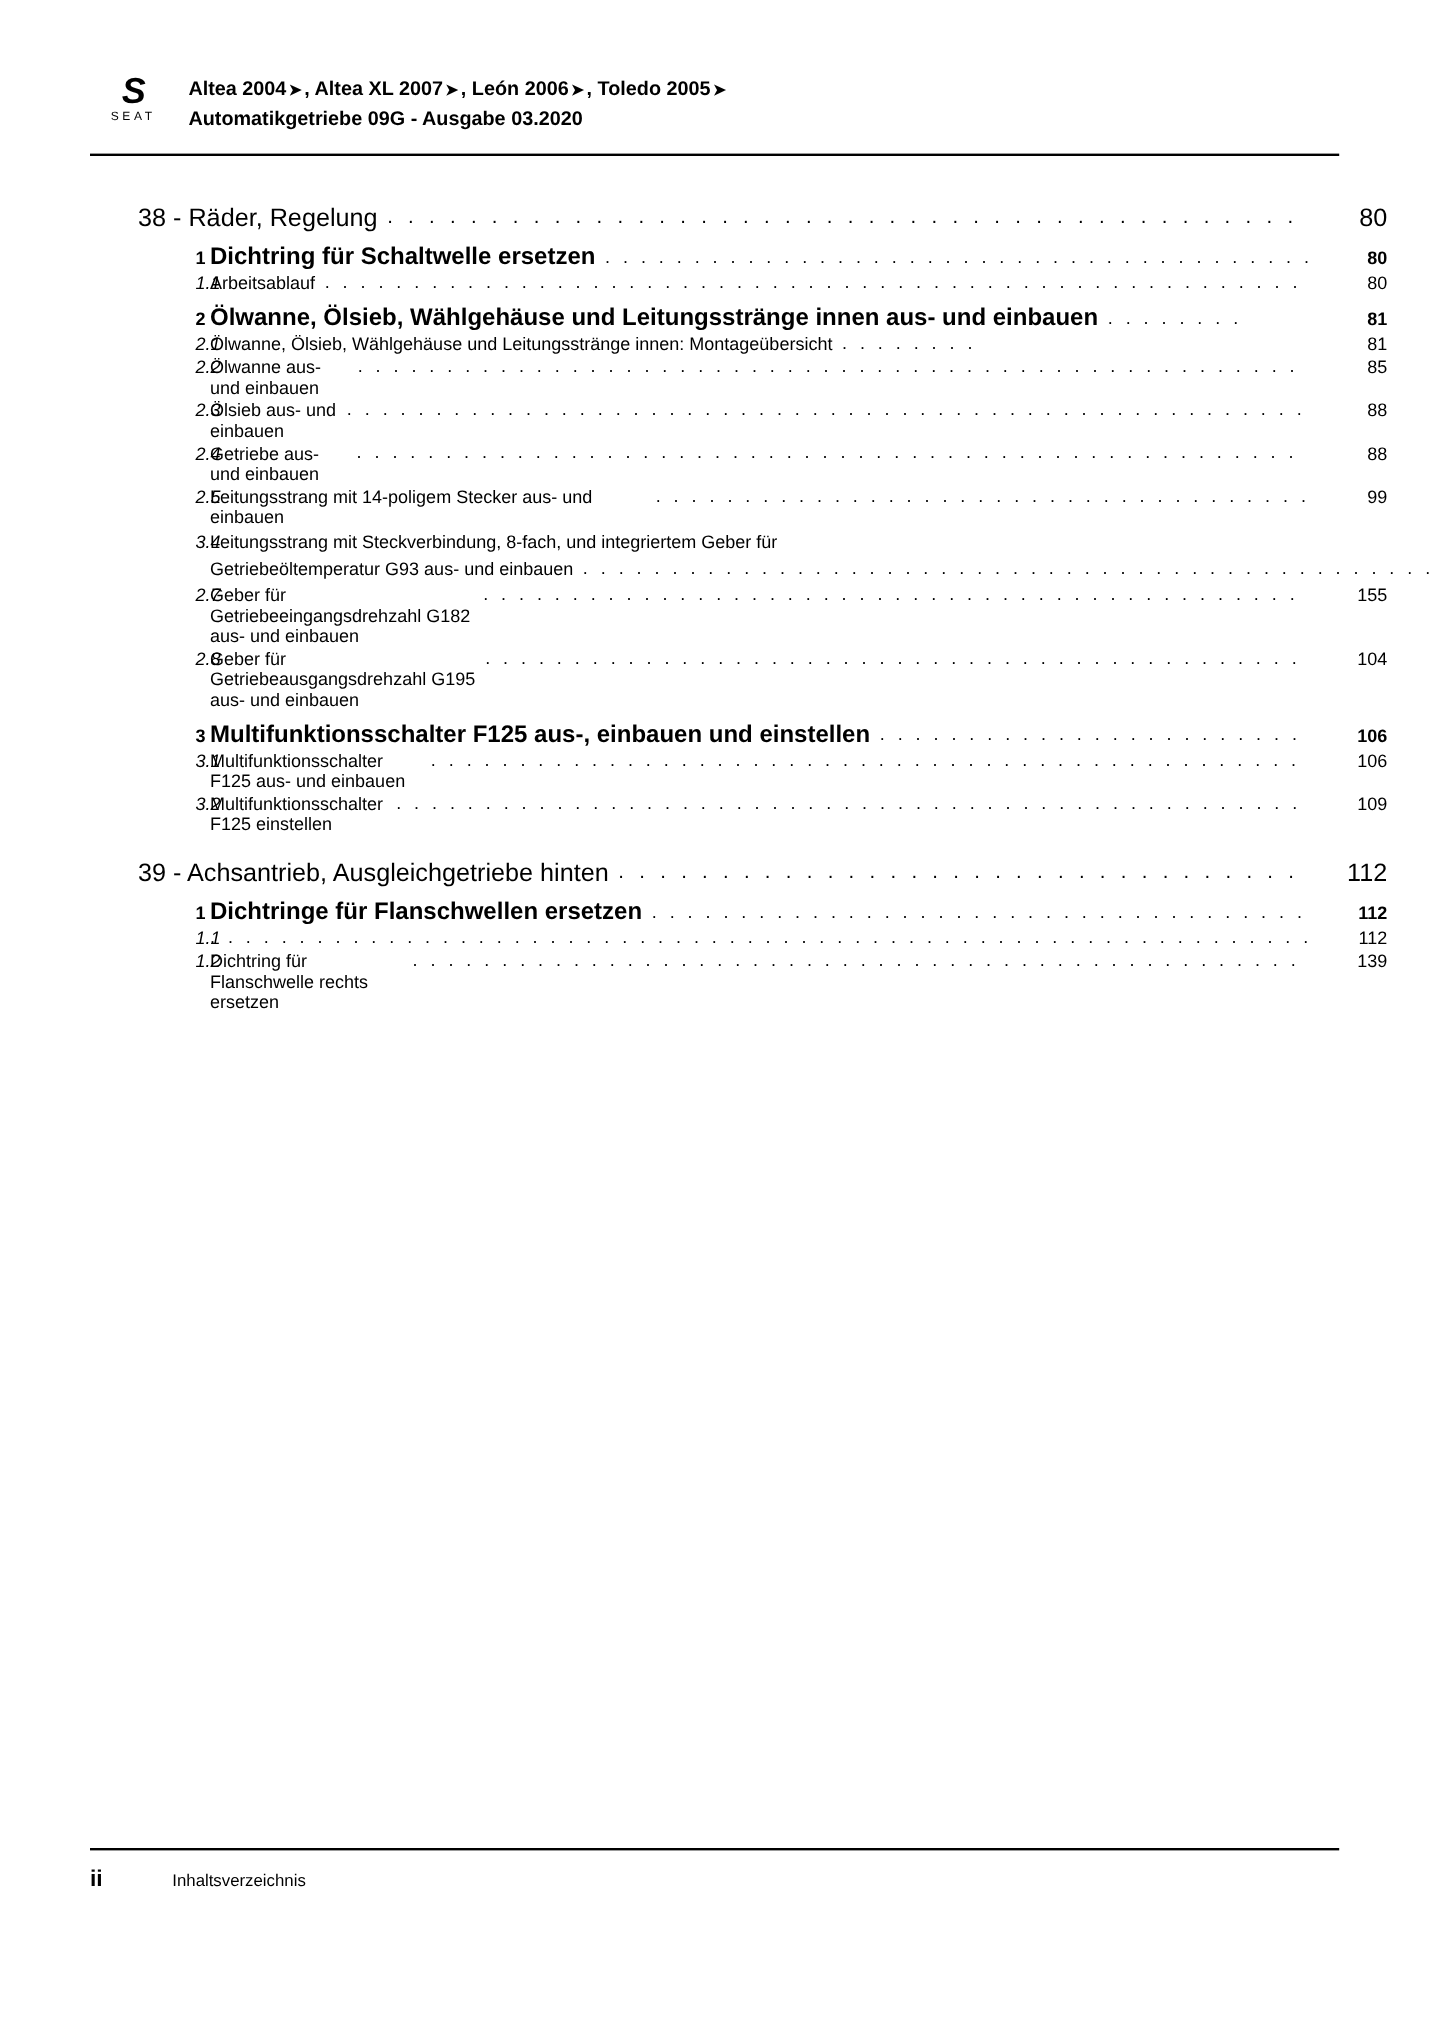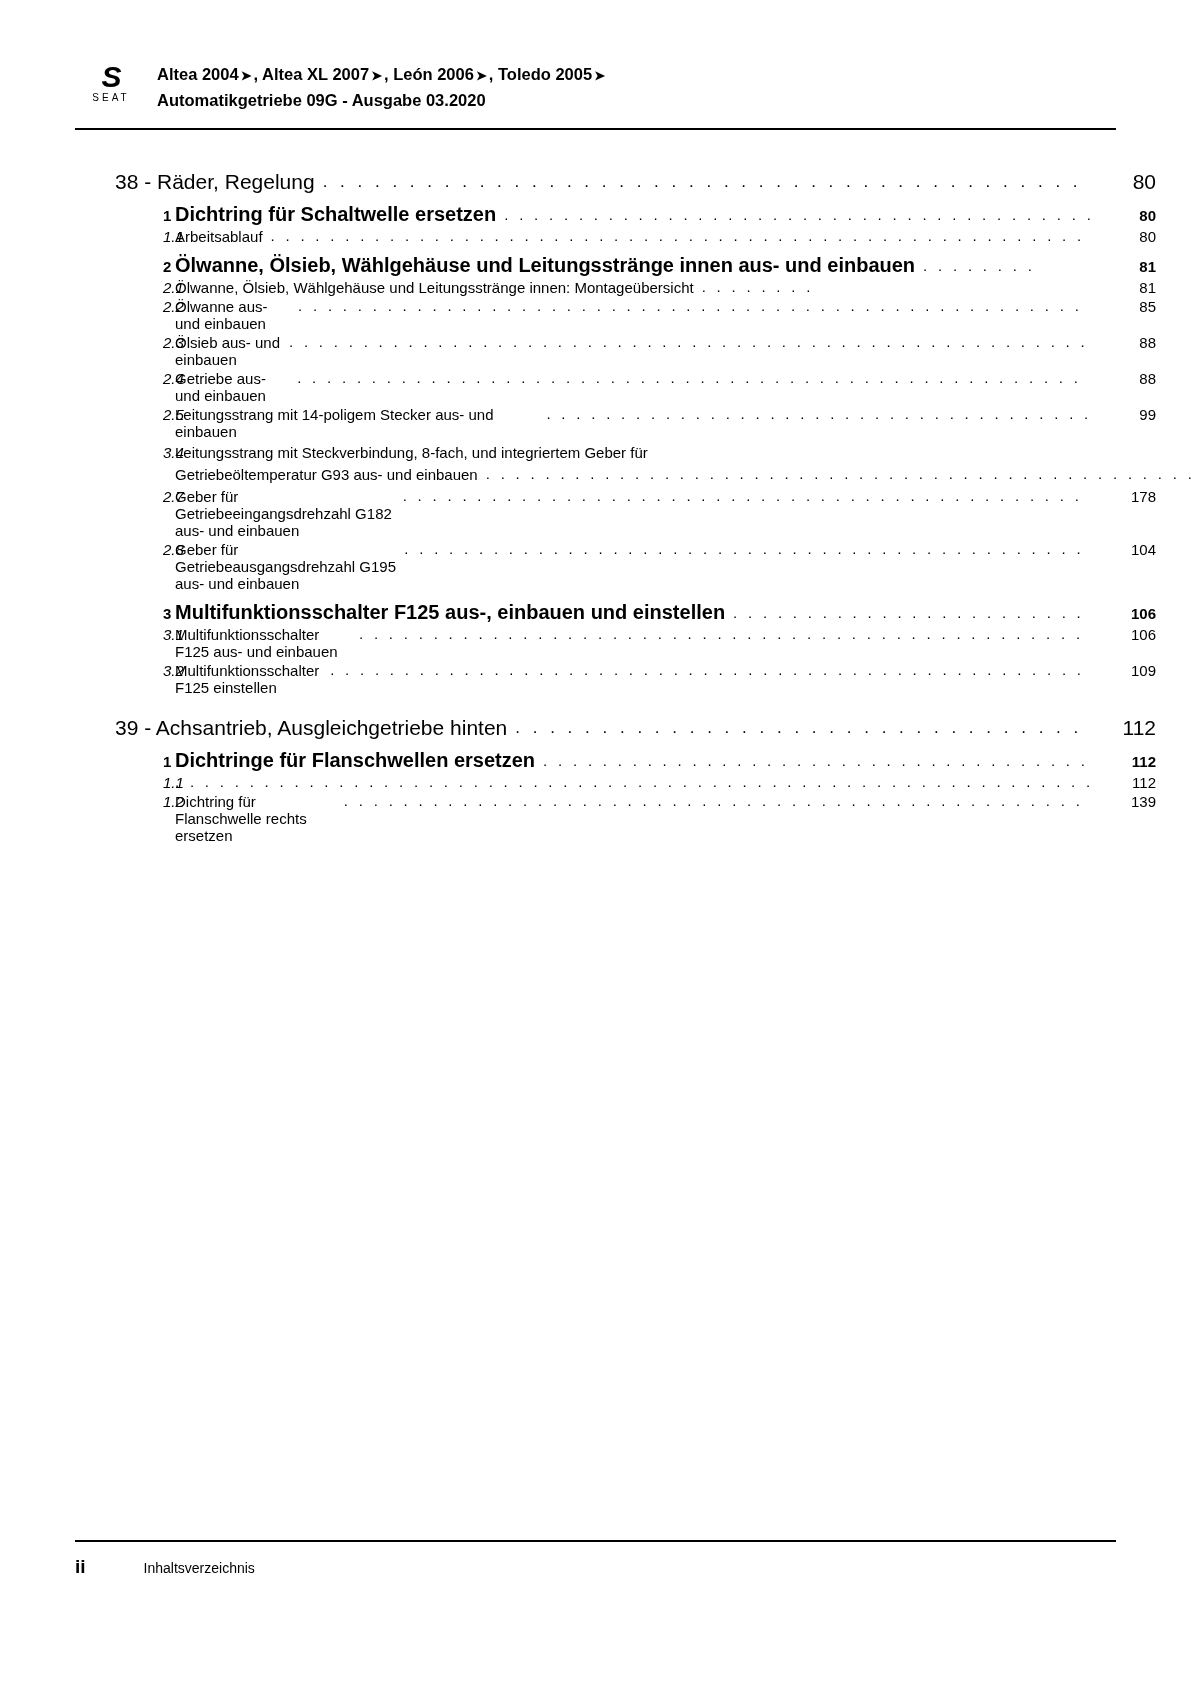--- a/index.html
+++ b/index.html
@@ -329,21 +329,21 @@
           <span class="leader">. . . . . . . . . . . . . . . . . . . . . . . . . . . . . . . . . . . . . . . . . . . . . . . . . . . . . . . . . . . . . . . . .</span>
 
         </div>
       </span>
     </div>
 
     <div class="row lvl2">
       <span class="idx">2.7</span>
       <span class="txt">Geber für Getriebeeingangsdrehzahl G182 aus- und einbauen</span>
       <span class="leader">. . . . . . . . . . . . . . . . . . . . . . . . . . . . . . . . . . . . . . . . . . . . . . . . . . . . . . . . . . . . . . . . . . . . . . . . . . . . . . . . . . . . . . .</span>
-      <span class="page-no">178</span>
+      <span class="page-no">155</span>
     </div>
 
     <div class="row lvl2">
       <span class="idx">2.8</span>
       <span class="txt">Geber für Getriebeausgangsdrehzahl G195 aus- und einbauen</span>
       <span class="leader">. . . . . . . . . . . . . . . . . . . . . . . . . . . . . . . . . . . . . . . . . . . . . . . . . . . . . . . . . . . . . . . . . . . . . . . . . . . . . . . . . . . . . . .</span>
       <span class="page-no">104</span>
     </div>
 
     <div class="row lvl1">

